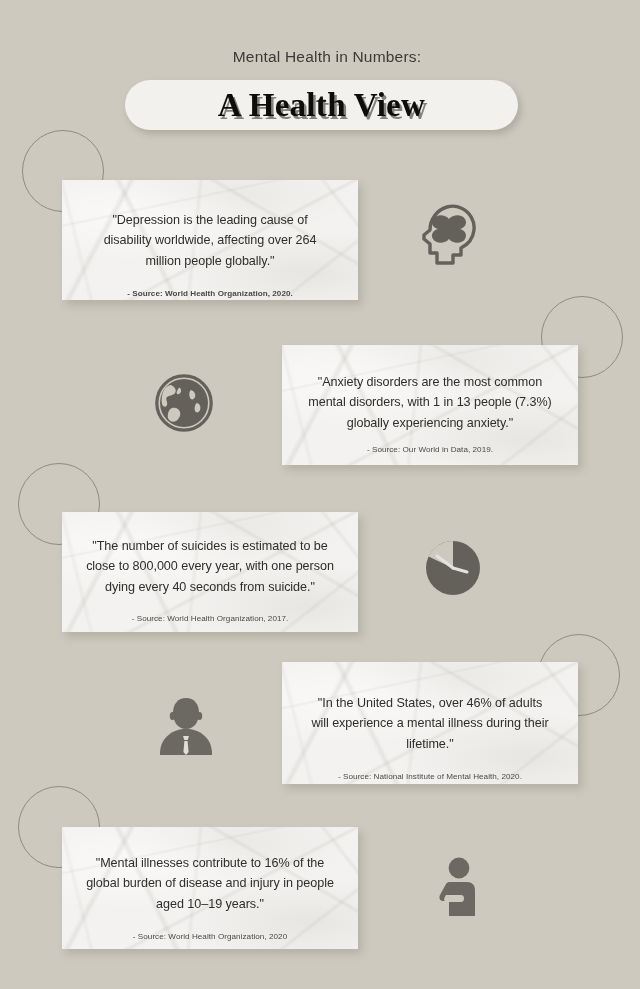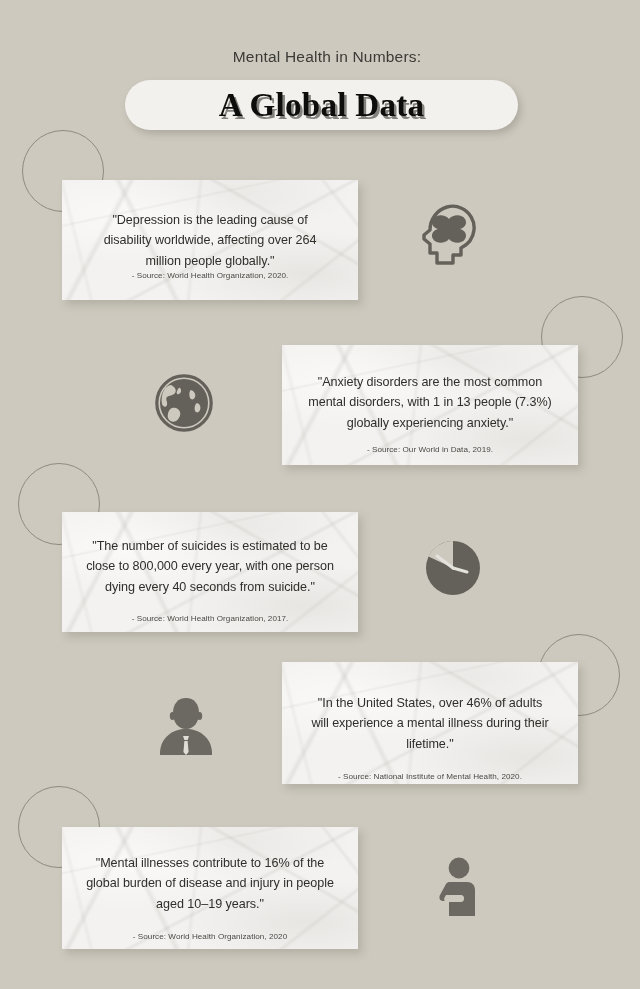--- a/index.html
+++ b/index.html
@@ -145,42 +145,42 @@
 </head>
 <body>
 
 <div class="page">
 
   <div class="header">
     <p class="subtitle">Mental Health in Numbers:</p>
   </div>
 
   <div class="title-pill">
-    <span class="title-text">A Global Data</span>
+    <span class="title-text">A Health View</span>
   </div>
 
   <div class="ring" style="left:22px; top:130px; width:82px; height:82px;"></div>
   <div class="dot" style="left:67px; top:190px; width:26px; height:26px;"></div>
 
   <div class="ring" style="left:541px; top:296px; width:82px; height:82px;"></div>
   <div class="dot" style="left:545px; top:352px; width:26px; height:26px;"></div>
 
   <div class="ring" style="left:18px; top:463px; width:82px; height:82px;"></div>
   <div class="dot" style="left:68px; top:515px; width:26px; height:26px;"></div>
 
   <div class="ring" style="left:538px; top:634px; width:82px; height:82px;"></div>
   <div class="dot" style="left:542px; top:678px; width:26px; height:26px;"></div>
 
   <div class="ring" style="left:18px; top:786px; width:82px; height:82px;"></div>
   <div class="dot" style="left:70px; top:842px; width:26px; height:26px;"></div>
 
   <div class="card" style="left:62px; top:180px; width:296px; height:120px; padding-top:30px;">
     <div class="card-inner">
       <p class="quote">"Depression is the leading cause of disability worldwide, affecting over 264 million people globally."</p>
-      <p class="source" style="margin-top:0;">- Source: World Health Organization, 2020.</p>
+      <p class="source" style="margin-top:18px;font-weight:bold;">- Source: World Health Organization, 2020.</p>
     </div>
   </div>
 
   <div class="card" style="left:282px; top:345px; width:296px; height:120px; padding-top:27px;">
     <div class="card-inner">
       <p class="quote">"Anxiety disorders are the most common mental disorders, with 1 in 13 people (7.3%) globally experiencing anxiety."</p>
       <p class="source" style="margin-top:12px;">- Source: Our World in Data, 2019.</p>
     </div>
   </div>
 

